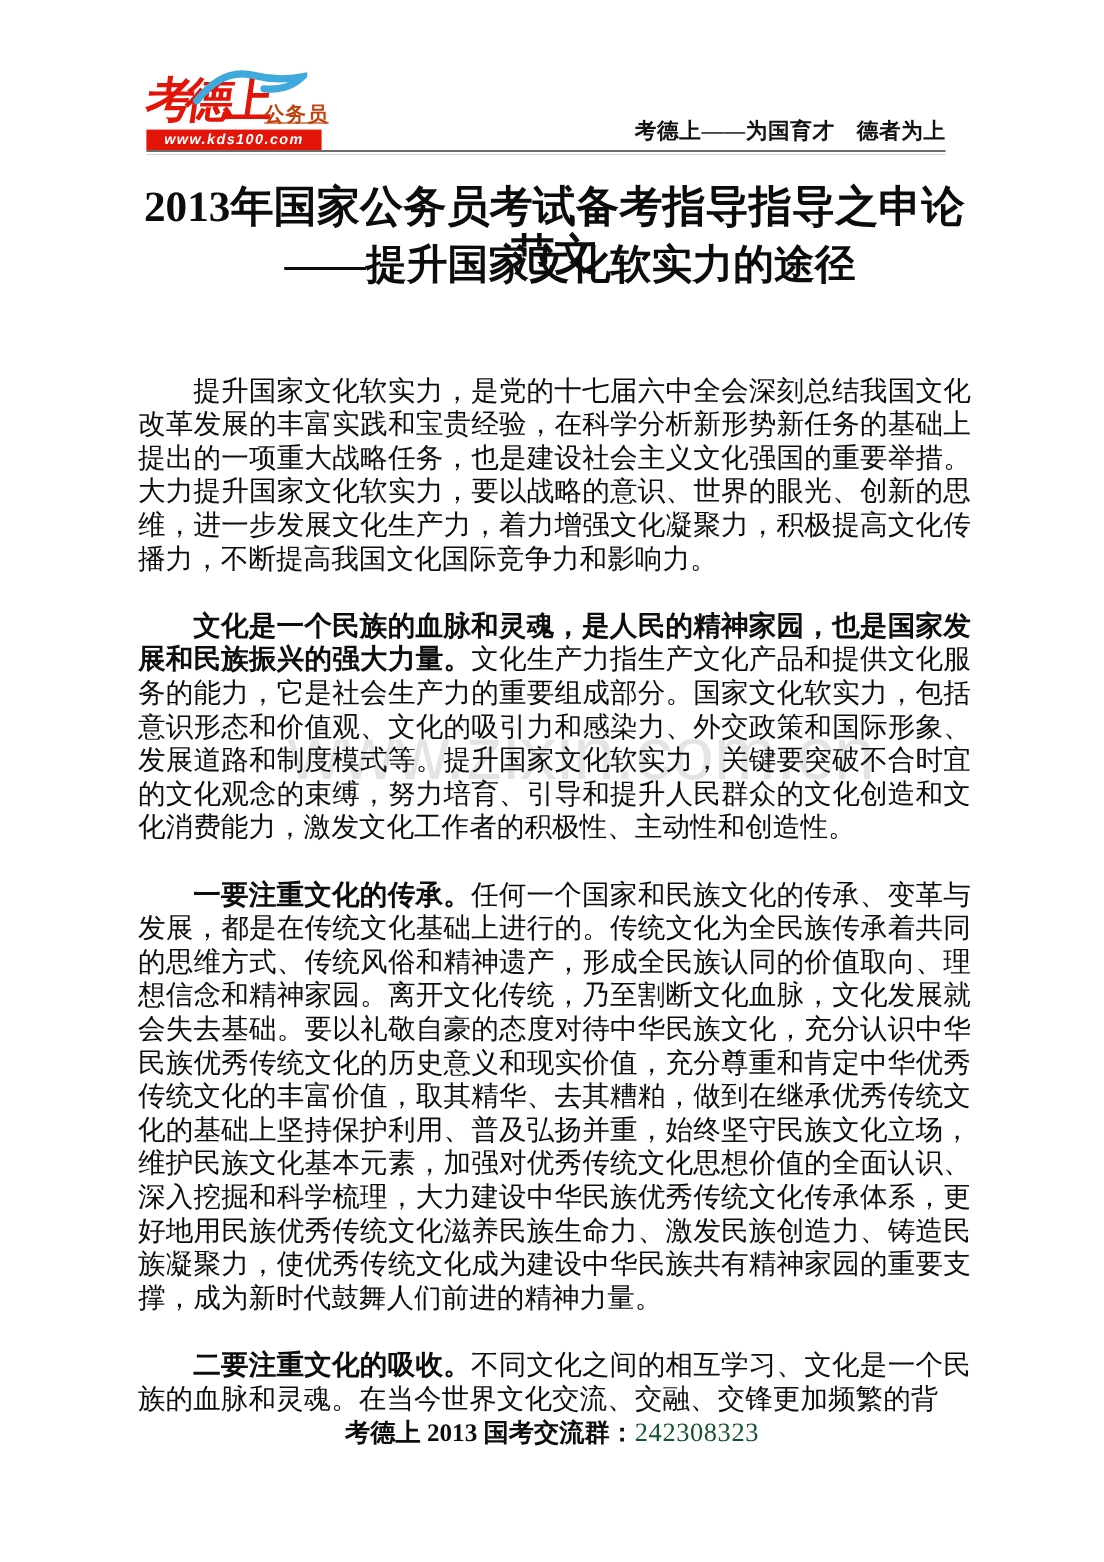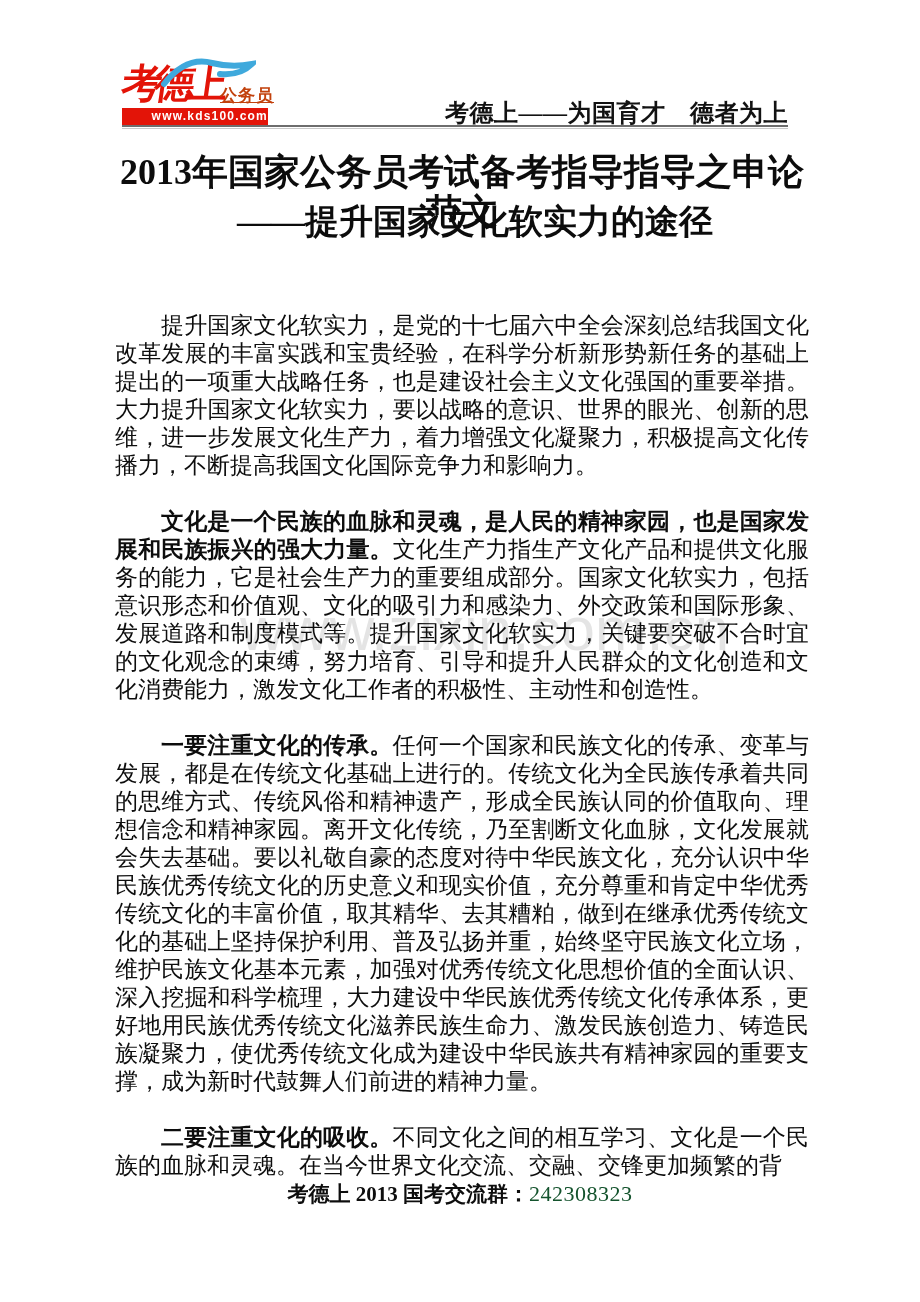--- a/index.html
+++ b/index.html
@@ -16,24 +16,24 @@
     font-family:"Liberation Serif","DejaVu Serif",serif;
   }
   .swoosh{position:absolute;left:38px;top:-4px;pointer-events:none;}
   .brand-suffix{
     position:absolute;left:98px;top:26px;font-size:17px;font-weight:bold;color:#c2410c;
     font-family:"Liberation Sans","DejaVu Sans",sans-serif;letter-spacing:1px;white-space:nowrap;text-decoration:underline;
   }
   .url-banner{
     position:absolute;left:0;top:50px;width:146px;height:17px;background:#e31408;
     color:#ffffff;font-family:"Liberation Sans","DejaVu Sans",sans-serif;font-weight:bold;
-    font-size:12px;line-height:17px;text-align:right;letter-spacing:1.2px;
+    font-size:12px;line-height:17px;text-align:center;letter-spacing:1.2px;font-style:italic;
   }
   .slogan{
-    position:absolute;top:97px;right:132px;font-size:24px;font-weight:bold;
+    position:absolute;top:97px;right:132px;font-size:18px;font-weight:bold;
     letter-spacing:.5px;white-space:nowrap;color:#121212;
   }
   .header-rule{
     position:absolute;top:125px;left:122px;width:666px;height:4px;
     background:linear-gradient(to bottom,#6d6d6d 0,#6d6d6d 2px,#ffffff 2px,#ffffff 3px,#c9c9c9 3px,#c9c9c9 4px);
   }
   
   .doc-title{
     position:absolute;top:152px;left:115px;width:694px;margin:0;text-align:center;
     font-size:36px;line-height:40px;font-weight:bold;color:#0c0c0c;

